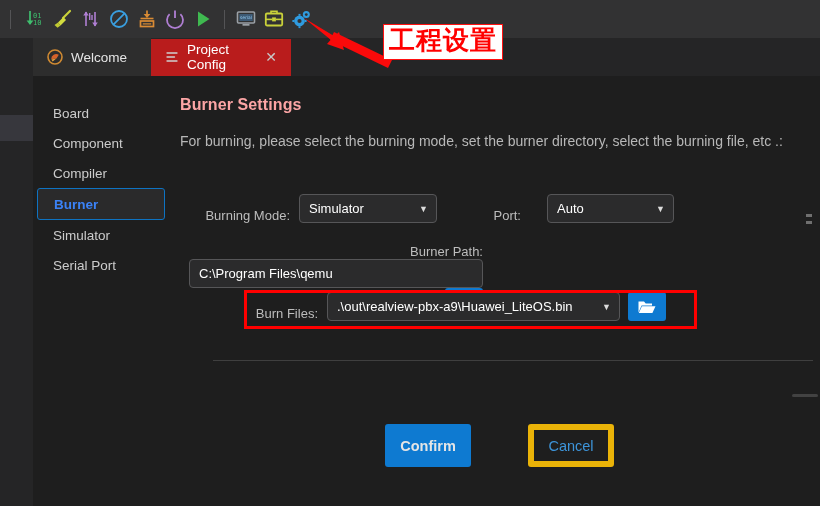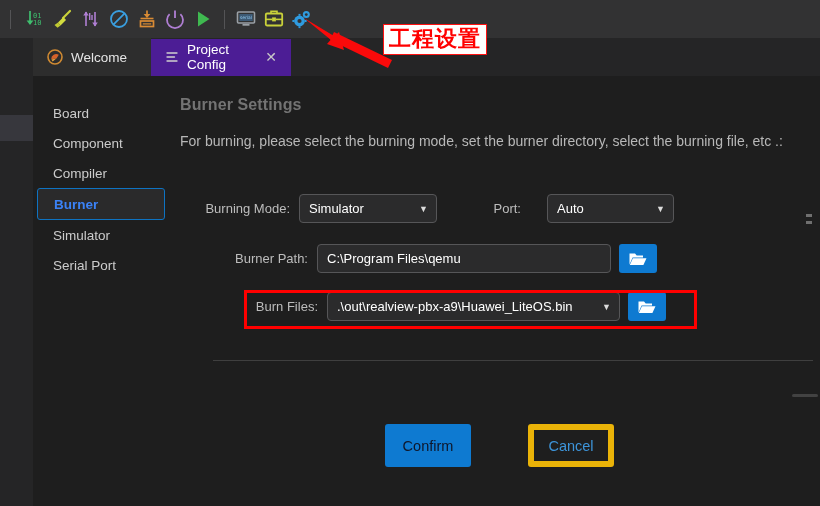--- a/index.html
+++ b/index.html
@@ -52,21 +52,21 @@
     cursor: pointer;
     font-size: 13.5px;
   }
   .tab-welcome {
     left: 33px; width: 118px;
     background: #2d2d2d;
     color: #e5e5e5;
   }
   .tab-project {
     left: 151px; width: 140px;
-    background: #4c1d95;
+    background: #b91c1c;
     color: #ffffff;
   }
   .tab-project::after {
     content: "";
     position: absolute; left: 0; right: 0; top: 0;
     height: 1px; background: #252526;
   }
   .tab-ico { margin-right: 8px; display: flex; align-items: center; }
   .tab-close {
     margin-left: 8px;
@@ -118,33 +118,33 @@
     margin-left: 4px;
     width: 128px;
     padding-left: 16px;
     font-weight: bold;
   }
 
   
   .panel { position: absolute; left: 147px; top: 0; width: 640px; height: 430px; }
   .panel-title {
     position: absolute; left: 0; top: 20px;
-    font-size: 16px; color: #737373; font-weight: bold;
+    font-size: 16px; color: #fca5a5; font-weight: bold;
     letter-spacing: 0.1px;
   }
   .panel-desc {
     position: absolute; left: 0; top: 57px;
     font-size: 14px; color: #b8b8b8;
     white-space: nowrap;
   }
 
   
-  .row { position: absolute; display: flex; align-items: center; }
+  .row { position: absolute; display: flex; align-items: flex-end; }
   .row-mode { left: 0; top: 118px; }
-  .row-path { left: 0; top: 168px; }
+  .row-path { left: 0; top: 168px; flex-direction: column; }
   .row-files { left: 0; top: 216px; }
 
   .fld-label {
     font-size: 13px; color: #bdbdbd;
     text-align: right;
     flex: 0 0 auto;
   }
 
   .select-box, .text-box {
     background: #2b2b2c;
@@ -188,38 +188,38 @@
     position: absolute; left: 205px; top: 348px;
     display: flex; align-items: center; gap: 57px;
   }
   .btn {
     height: 43px; width: 86px;
     border-radius: 3px;
     display: flex; align-items: center; justify-content: center;
     font-size: 14.5px;
     cursor: pointer;
   }
-  .btn-confirm { background: #0e7ad1; color: #0f172a; font-weight: normal; }
+  .btn-confirm { background: #0e7ad1; color: #e5e5e5; font-weight: bold; }
   .btn-cancel { background: transparent; color: #3d94d9; border: 6px solid #eab308; }
 
   
   .anno-box {
     position: absolute;
     left: 244px; top: 290px;
     width: 453px; height: 39px;
     border: 3px solid #ff0000;
     pointer-events: none;
   }
   .anno-label {
     position: absolute;
     left: 383px; top: 24px;
     border: 1.5px solid #ff1111;
     background: #ffffff;
     color: #ff0000;
-    font-size: 22px;
+    font-size: 26px;
     font-weight: bold;
     padding: 1px 5px 3px 5px;
     line-height: 1.15;
     letter-spacing: 1px;
     white-space: nowrap;
   }
   .anno-arrow { position: absolute; left: 300px; top: 14px; pointer-events: none; }
 
   
   .scroll-nub {

